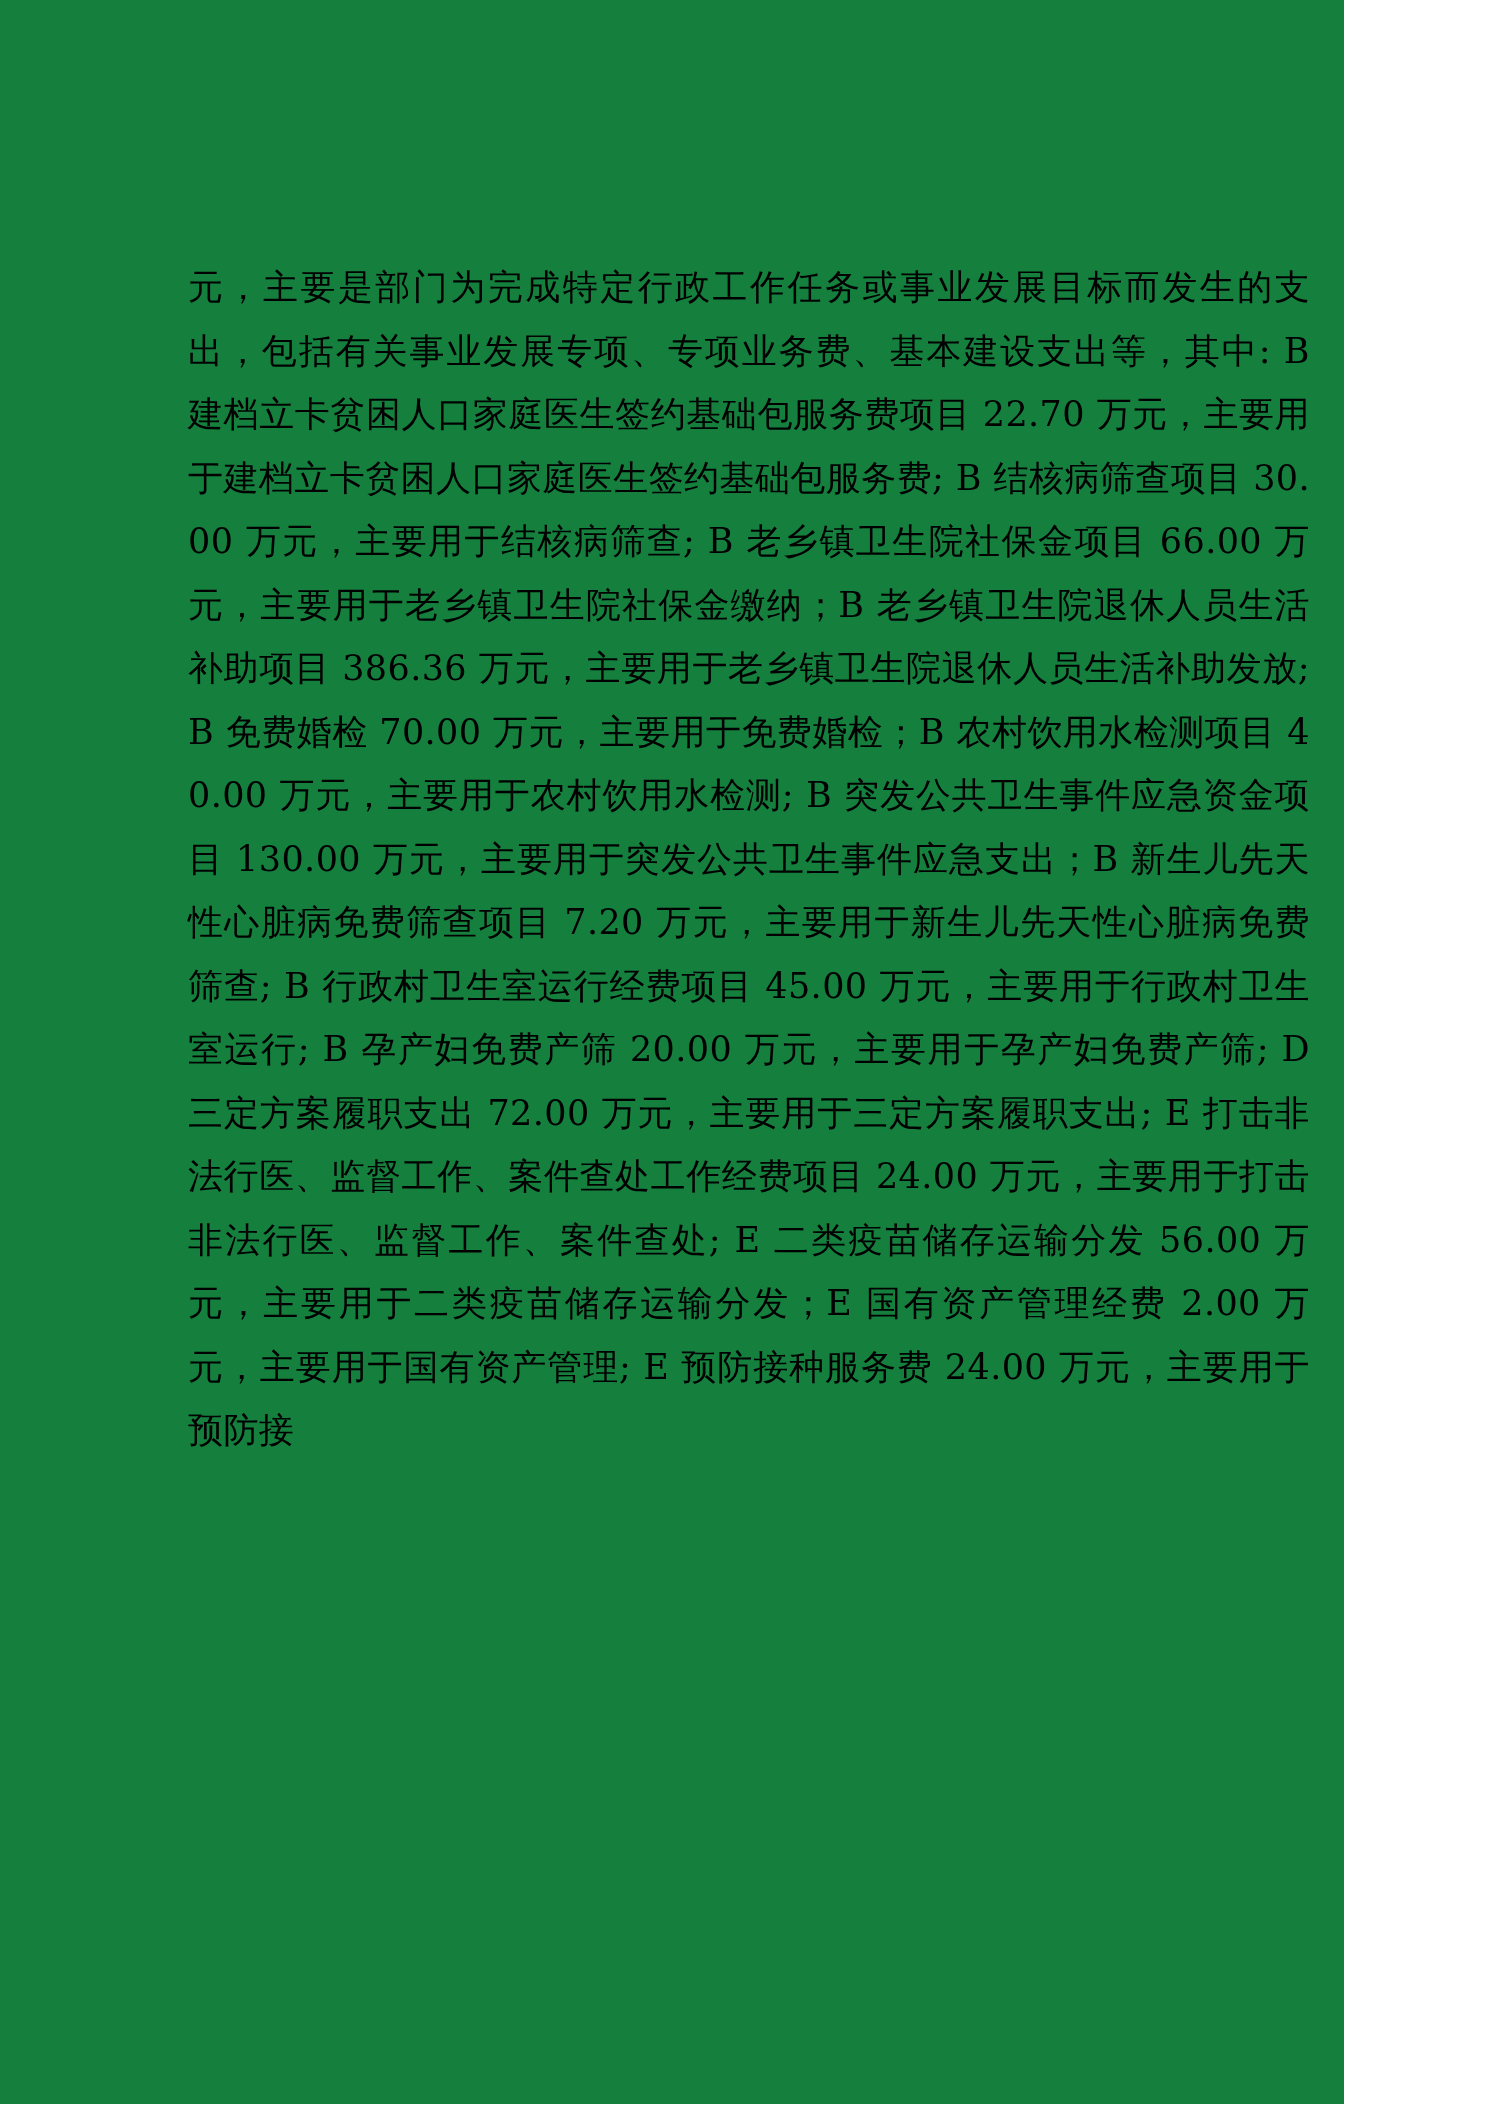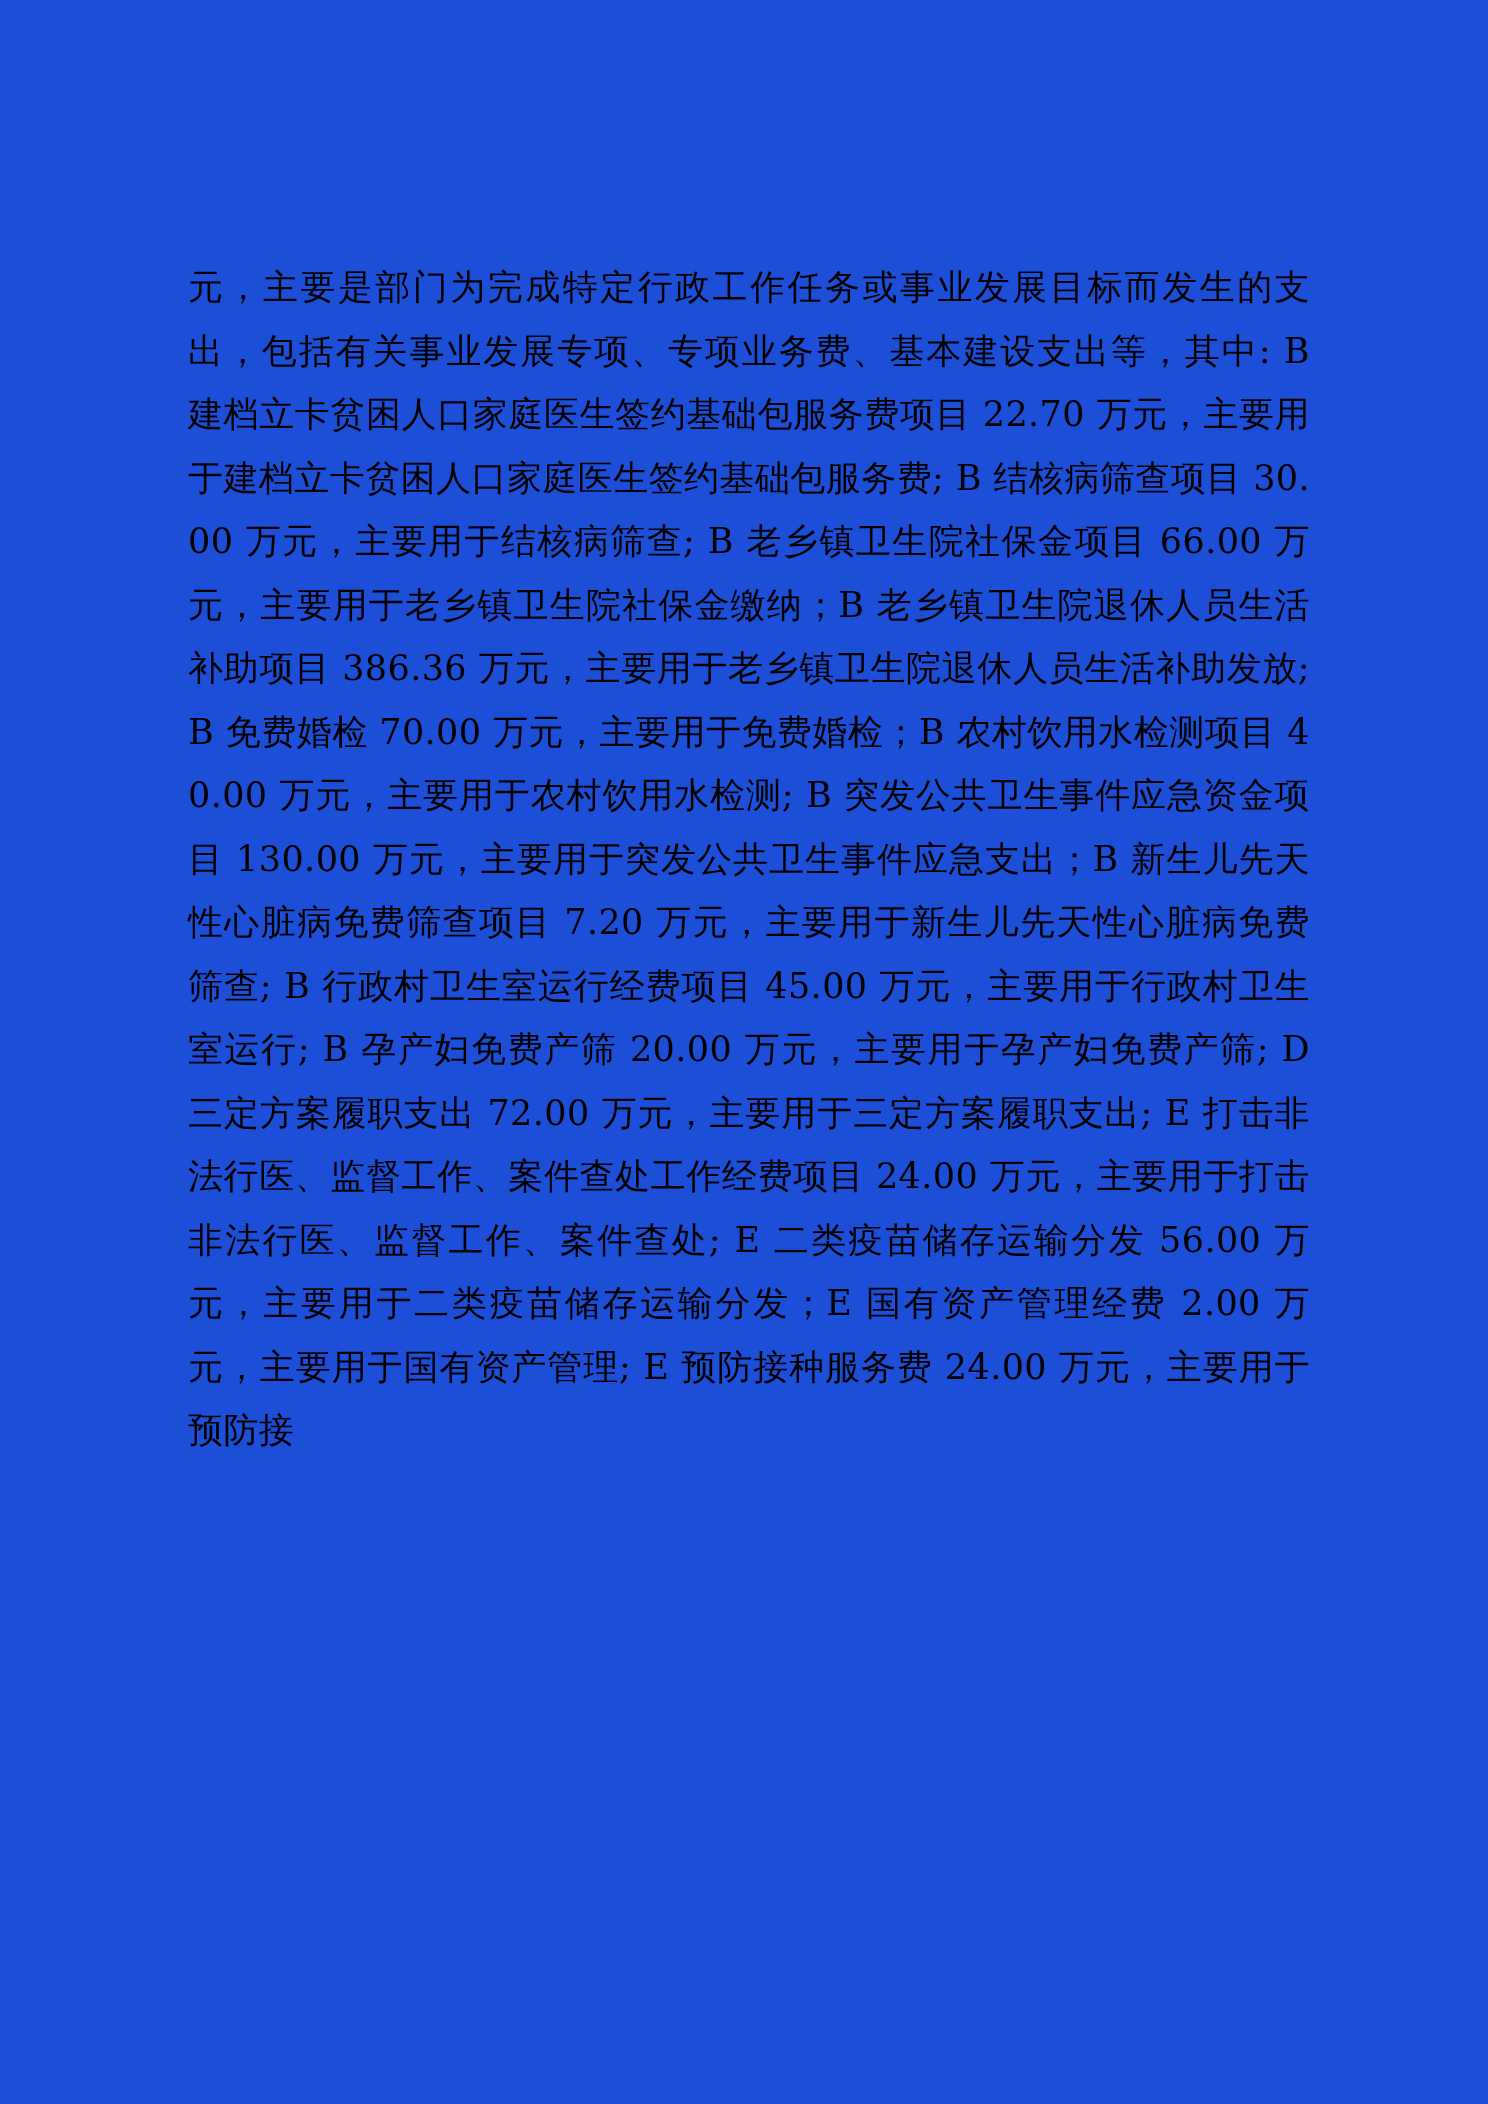--- a/index.html
+++ b/index.html
@@ -12,23 +12,23 @@
     height: 2104px;
     font-family: "DejaVu Serif", "Liberation Serif", serif;
     color: #000000;
     position: relative;
     overflow: hidden;
   }
   .page {
     position: absolute;
     left: 0;
     top: 0;
-    width: 1488px;
+    width: 1344px;
     height: 2104px;
-    background: #1d4ed8;
+    background: #15803d;
     box-sizing: border-box;
   }
   .page-body {
     position: absolute;
     left: 188px;
     top: 256px;
     width: 1122px;
   }
   .doc-paragraph {
     font-size: 35px;

